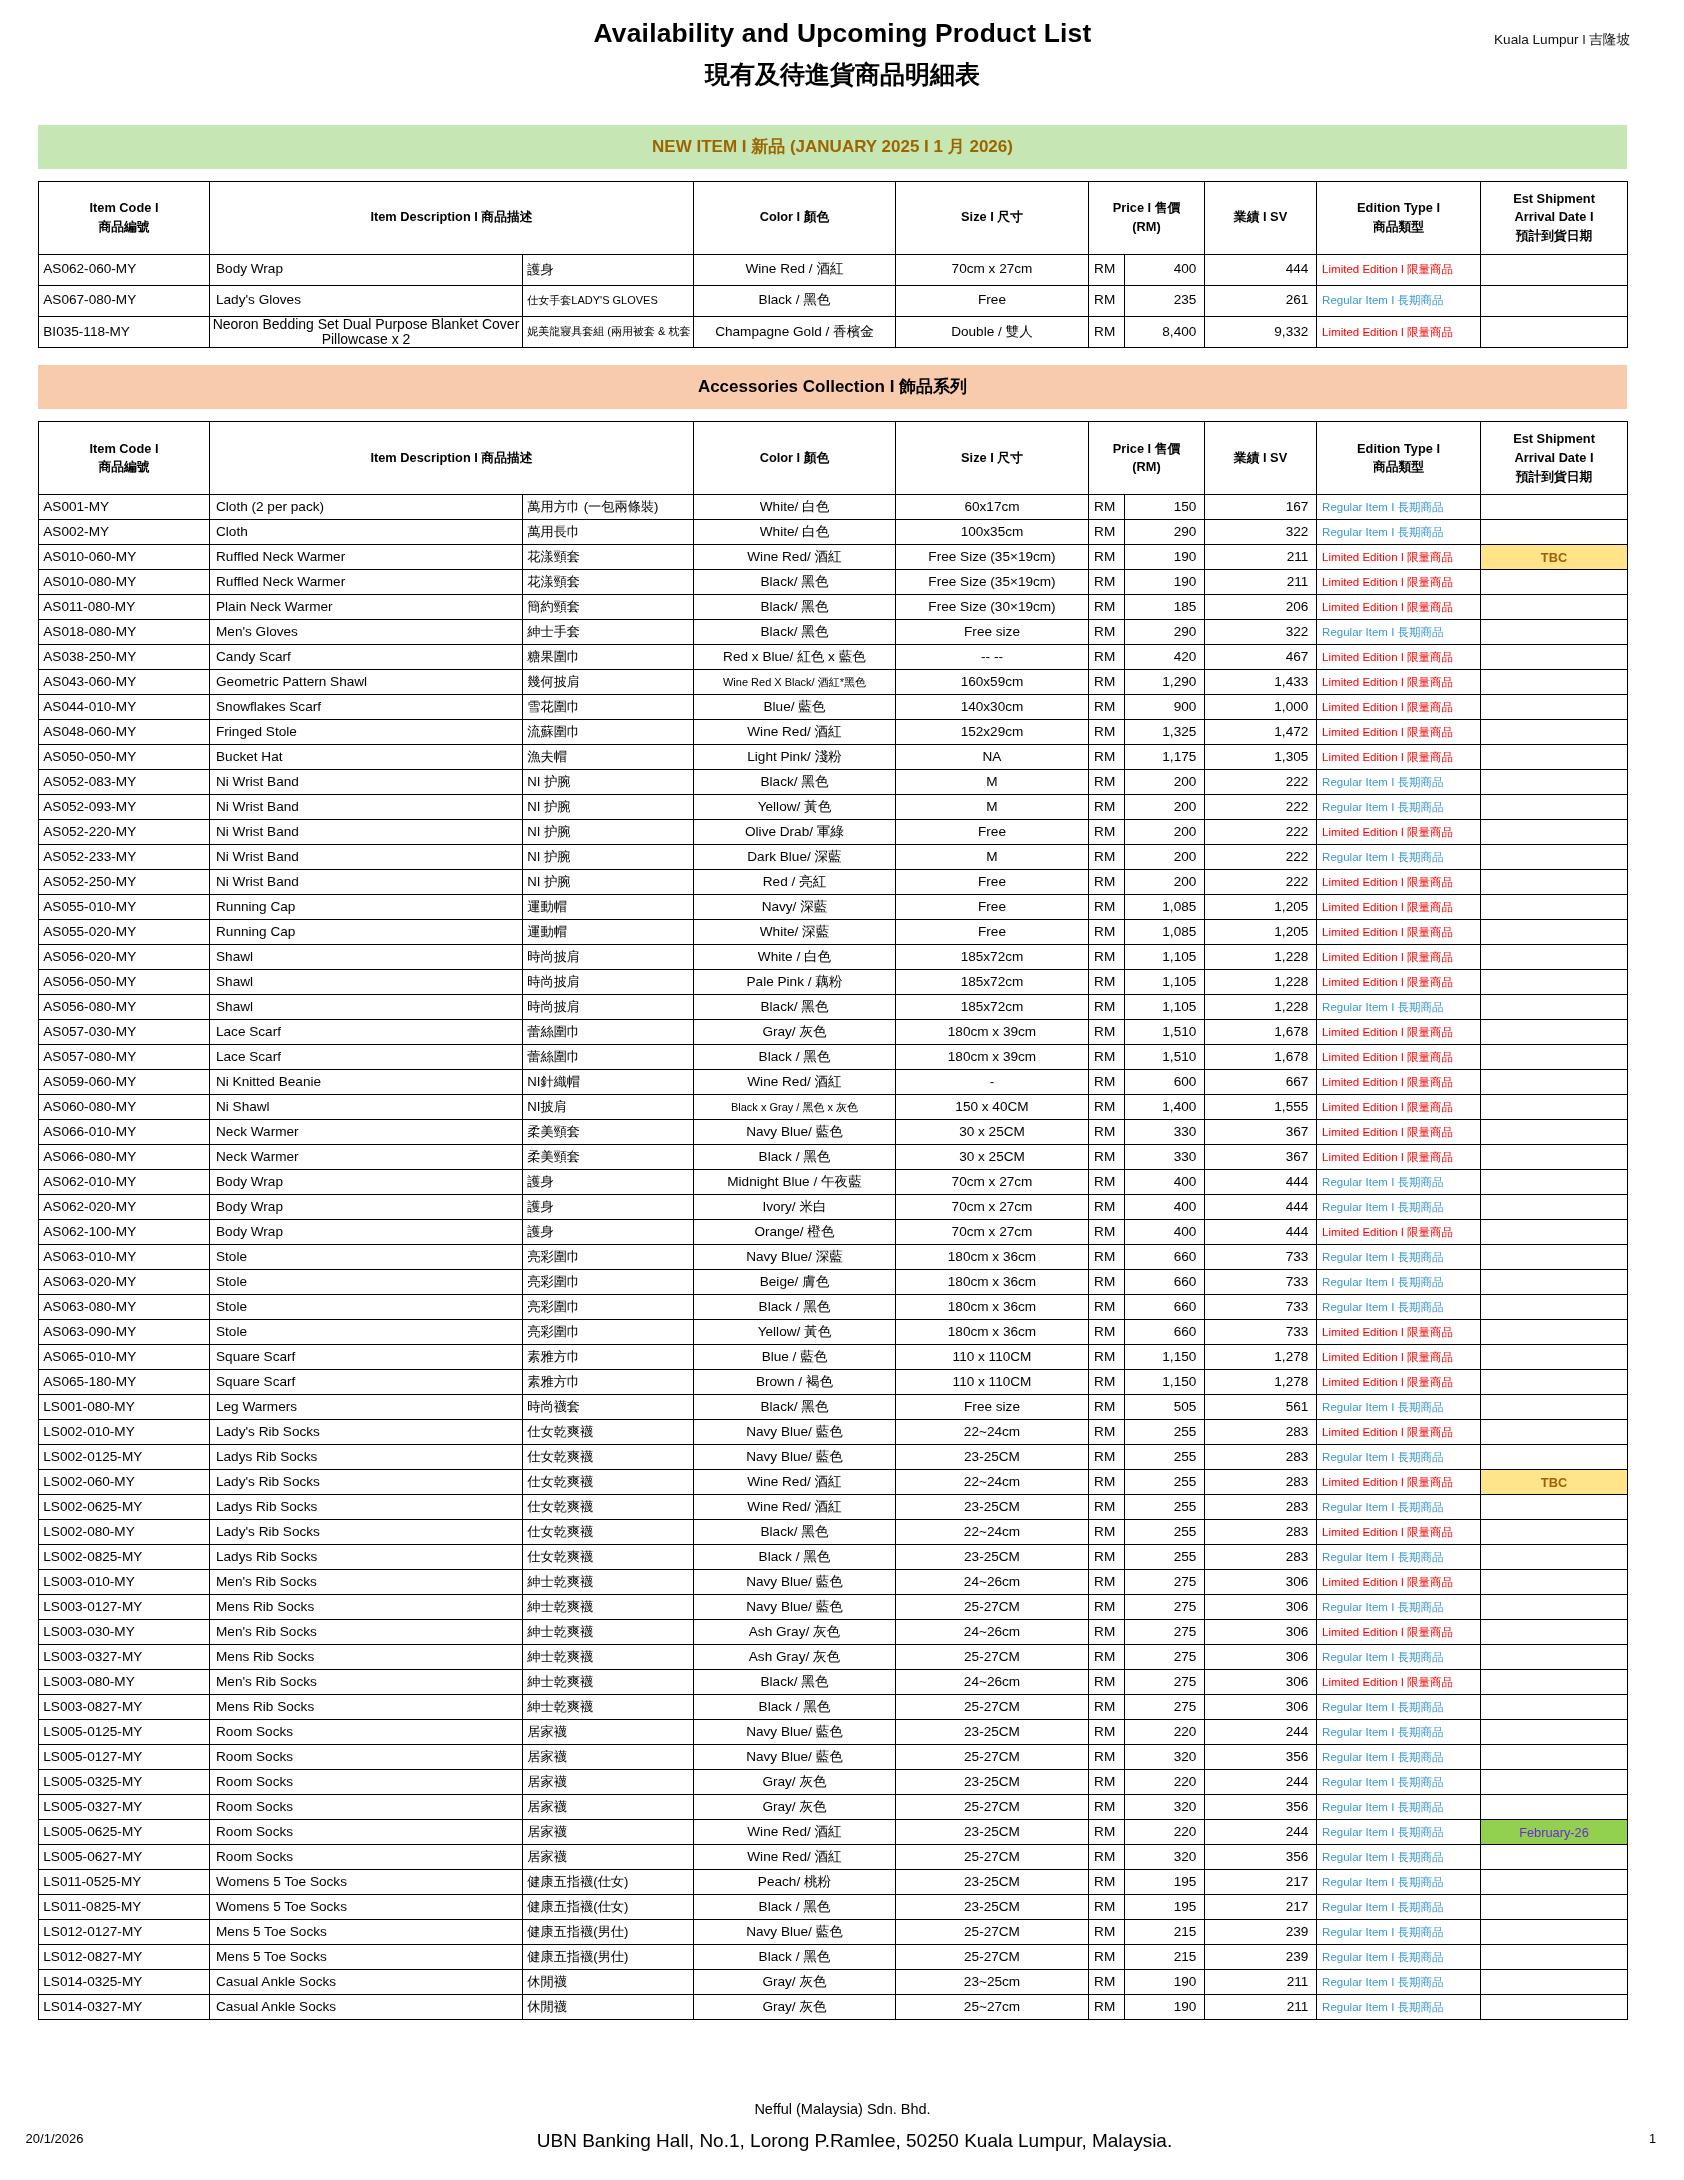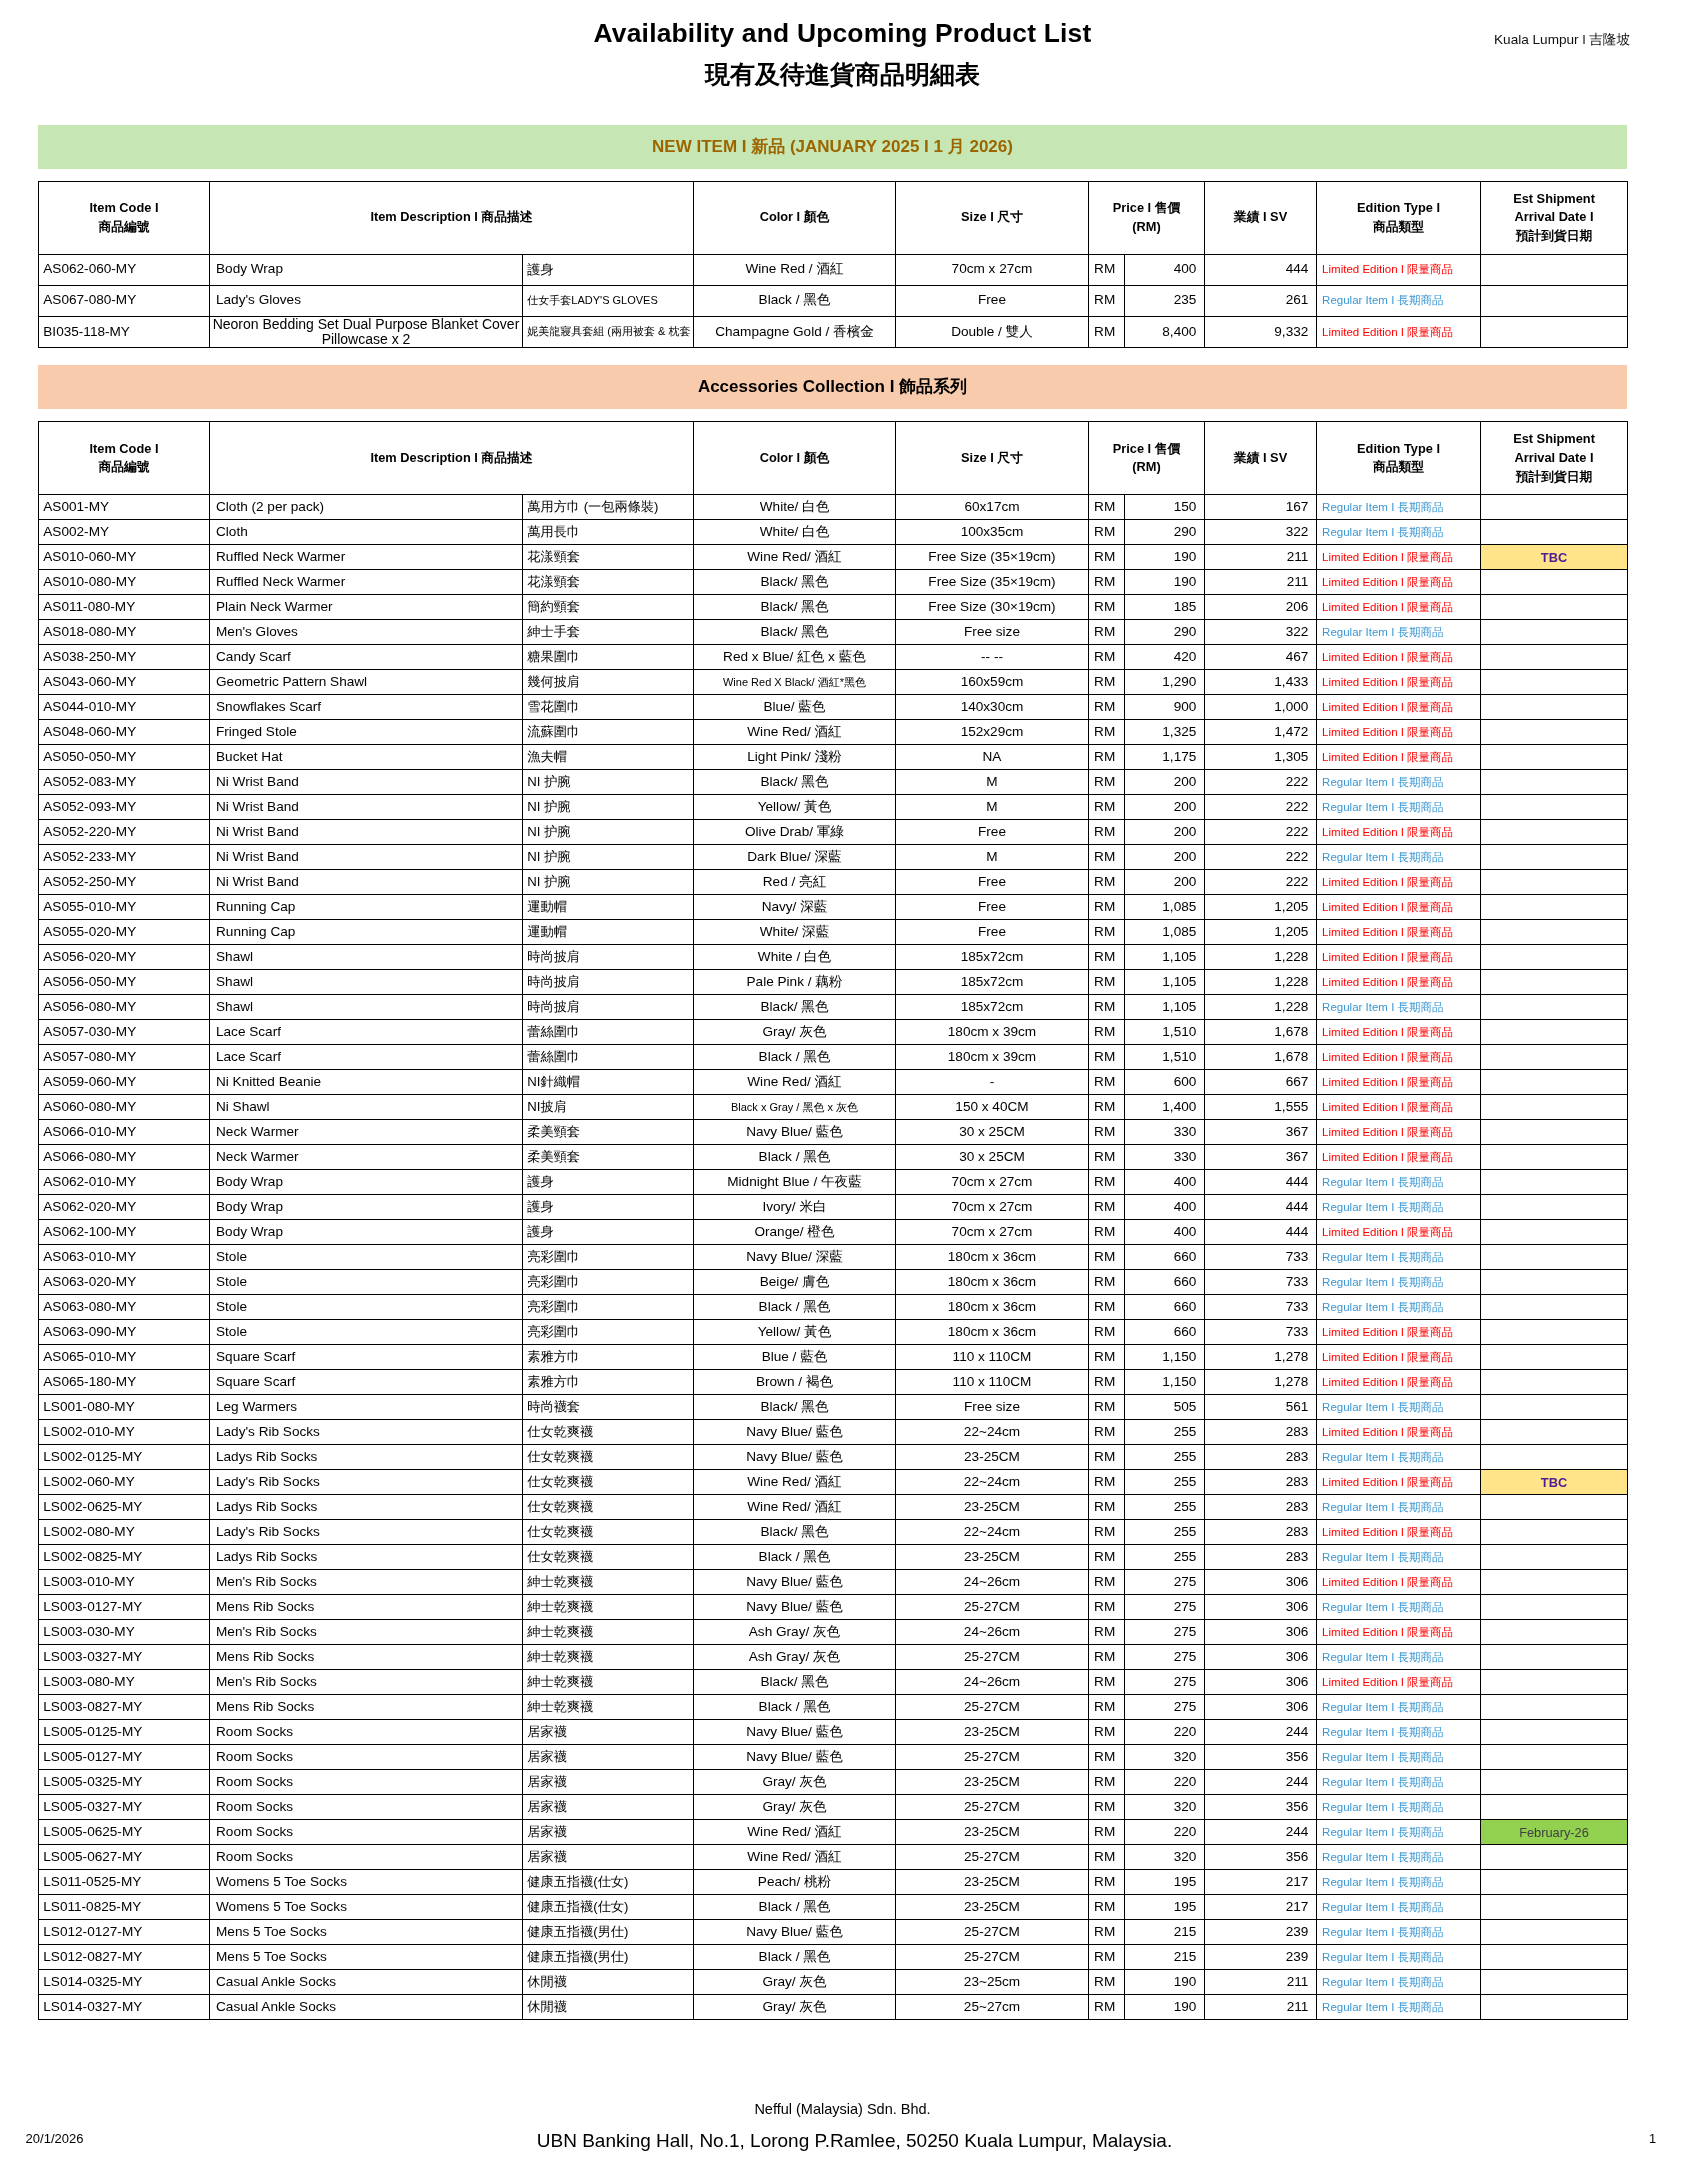--- a/index.html
+++ b/index.html
@@ -57,22 +57,22 @@
   td.c-size{text-align:center;}
   td.c-rm{text-align:left;padding-left:5.1px;}
   td.c-price{text-align:right;padding-right:7.7px;}
   td.c-sv{text-align:right;padding-right:7.7px;}
   td.c-ed{text-align:left;padding-left:5.1px;font-size:11.5px;}
   td.c-ship{text-align:center;font-size:12.8px;}
   td.small{font-size:14px;white-space:normal;line-height:1.1;text-align:center;padding-left:1.7px;}
   td.smallc{font-size:11px;}
   .lim{color:#FF0000;}
   .reg{color:#3B97D3;}
-  .ship-tbc{background:#FFE48A;color:#4c1d95;font-weight:bold;}
-  .ship-feb{background:#92D050;color:#404040;}
+  .ship-tbc{background:#FFE48A;color:#a16207;font-weight:bold;}
+  .ship-feb{background:#92D050;color:#6d28d9;}
   .footer-company{
     position:absolute;left:0;width:1685px;top:2101px;
     text-align:center;font-size:14.5px;
   }
   .footer-address{
     position:absolute;left:12px;width:1685px;top:2130px;
     text-align:center;font-size:19px;
   }
   .footer-date{position:absolute;left:25.6px;top:2131px;font-size:13px;}
   .footer-page{position:absolute;right:29px;top:2131px;font-size:12.8px;}

